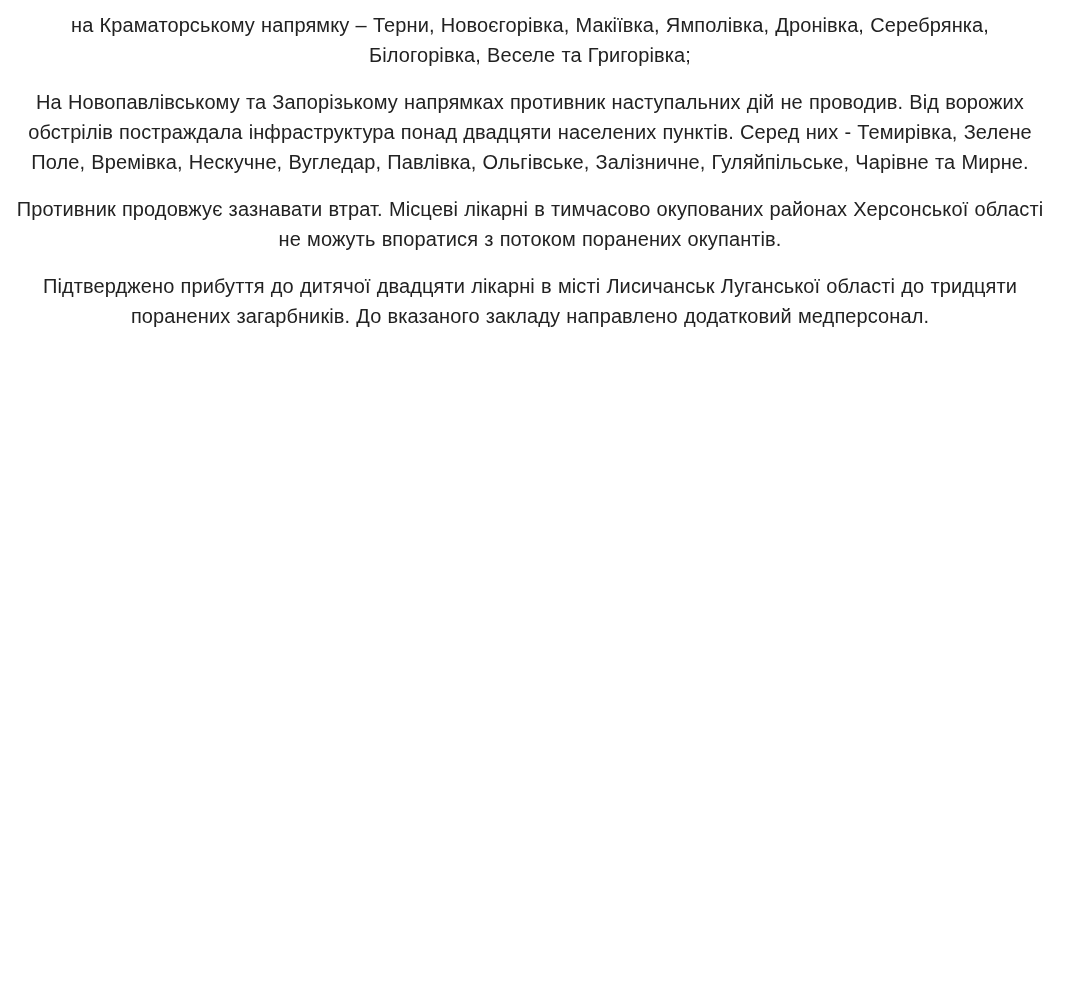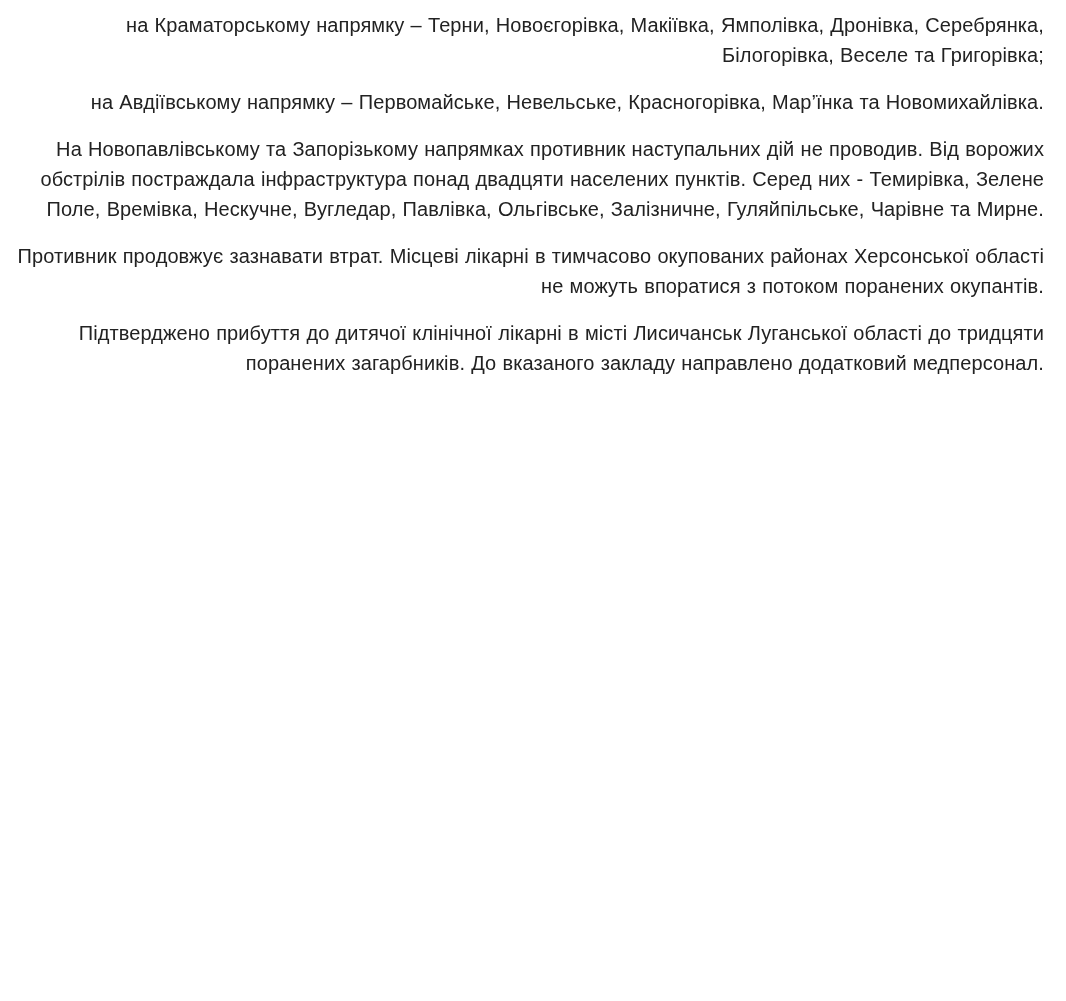--- a/index.html
+++ b/index.html
@@ -15,28 +15,27 @@
     background: #ffffff;
     font-family: "Liberation Sans", "DejaVu Sans", sans-serif;
   }
   main.report p {
     margin: 0 0 17px 0;
     font-size: 20px;
     line-height: 30px;
     color: #222222;
     letter-spacing: 0.1px;
     word-spacing: 0.5px;
-    text-align: right;
+    text-align: center;
   }
   main.report p:last-child {
     margin-bottom: 0;
   }
 </style>
 </head>
 <body>
 
 <main class="report">
   <p>на Краматорському напрямку – Терни, Новоєгорівка, Макіївка, Ямполівка, Дронівка, Серебрянка, Білогорівка, Веселе та Григорівка;</p>
-  <p>на Авдіївському напрямку – Первомайське, Невельське, Красногорівка, Мар’їнка та Новомихайлівка.</p>
   <p>На Новопавлівському та Запорізькому напрямках противник наступальних дій не проводив. Від ворожих обстрілів постраждала інфраструктура понад двадцяти населених пунктів. Серед них - Темирівка, Зелене Поле, Времівка, Нескучне, Вугледар, Павлівка, Ольгівське, Залізничне, Гуляйпільське, Чарівне та Мирне.</p>
   <p>Противник продовжує зазнавати втрат. Місцеві лікарні в тимчасово окупованих районах Херсонської області не можуть впоратися з потоком поранених окупантів.</p>
-  <p>Підтверджено прибуття до дитячої клінічної лікарні в місті Лисичанськ Луганської області до тридцяти поранених загарбників. До вказаного закладу направлено додатковий медперсонал.</p>
+  <p>Підтверджено прибуття до дитячої двадцяти лікарні в місті Лисичанськ Луганської області до тридцяти поранених загарбників. До вказаного закладу направлено додатковий медперсонал.</p>
 </main>
 
 </body></html>

